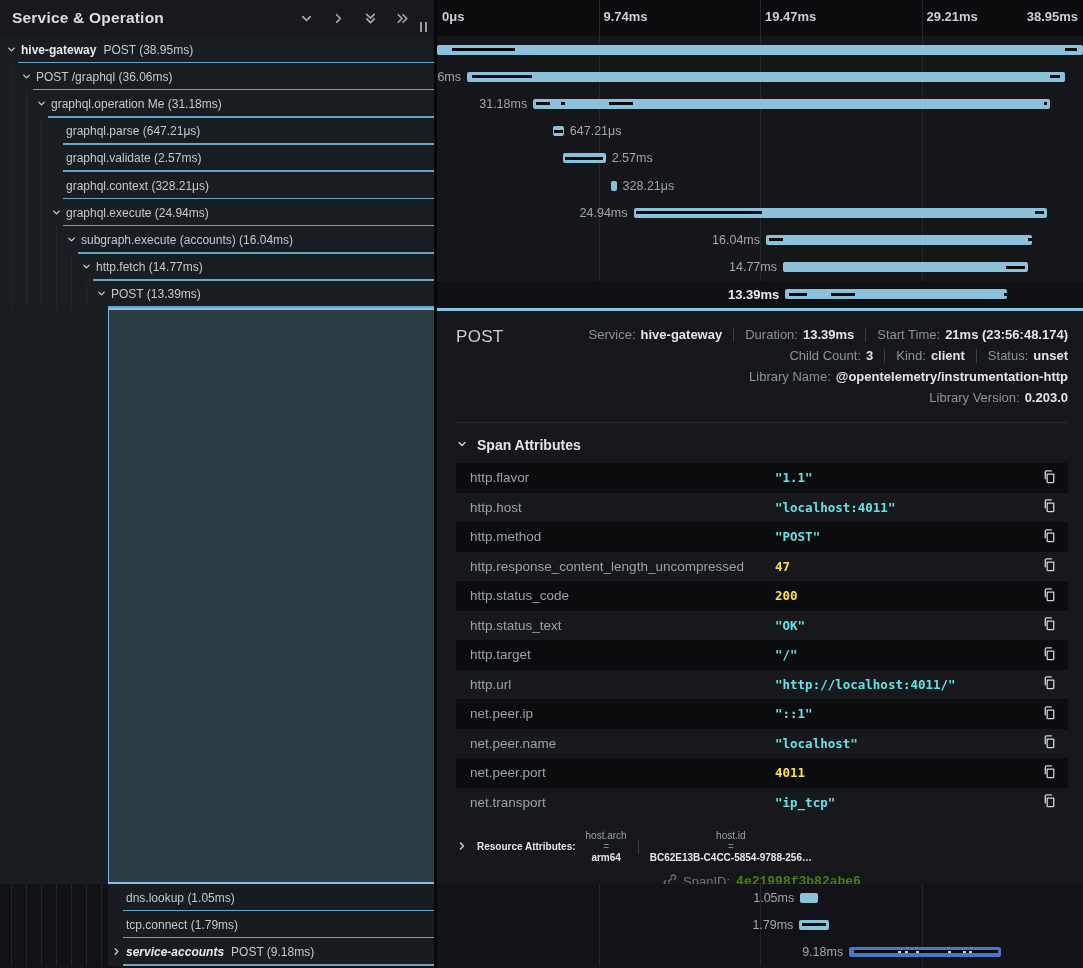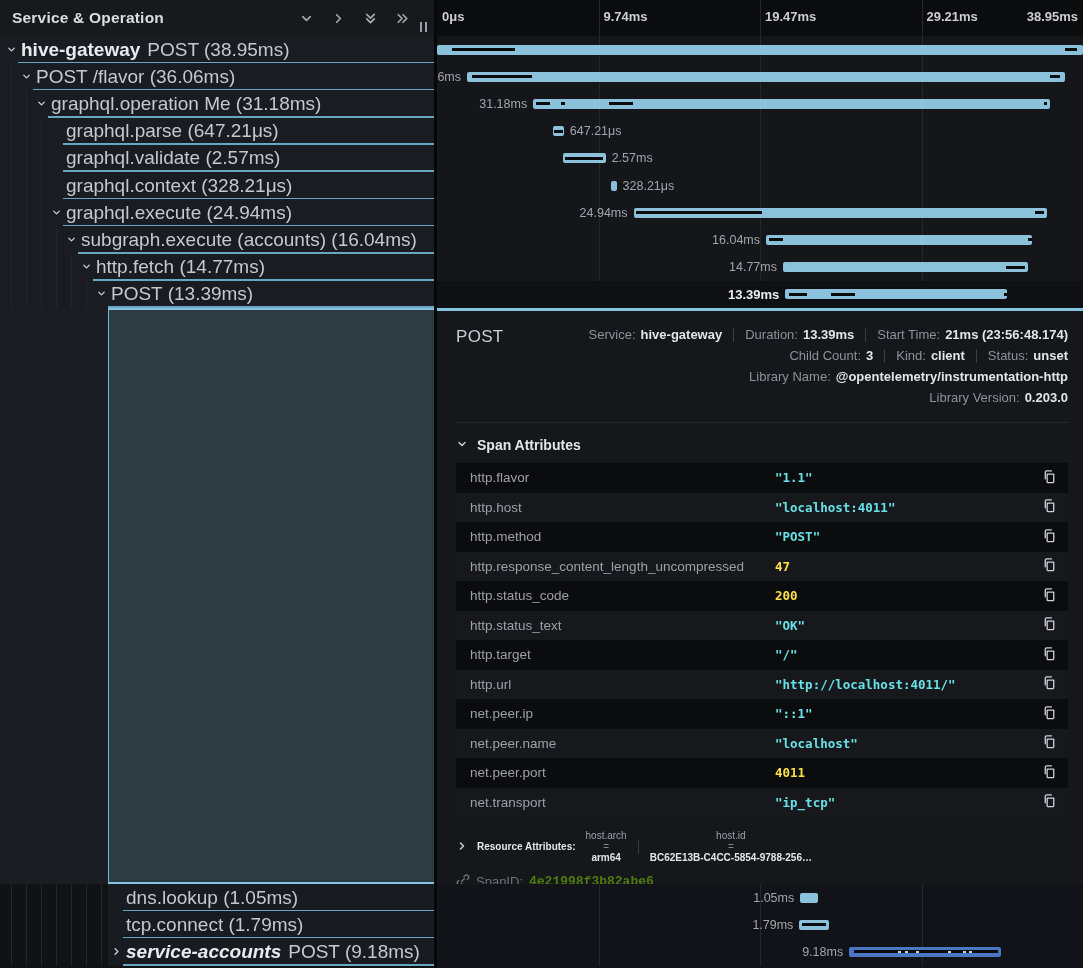--- a/index.html
+++ b/index.html
@@ -17,21 +17,21 @@
   .tree-title{font-size:15.5px;font-weight:700;color:#dcdde1;letter-spacing:.2px;flex:1;}
   .hdr-icons{display:flex;align-items:center;gap:17px;margin-right:24px;}
   .hdr-icons svg{display:block;cursor:pointer;}
   .grip{position:absolute;right:7px;top:22px;display:flex;gap:3px;cursor:col-resize;}
   .grip i{display:block;width:2px;height:10px;background:#9b9da3;}
 
   .tree-row{left:0;width:434px;height:27.2px;z-index:5;cursor:pointer;}
   .tree-row .rowbg{position:absolute;left:108px;right:0;top:0;bottom:0;background:#181b20;}
   .guide{position:absolute;top:0;bottom:0;width:1px;background:#24262b;}
   .t-chev{position:absolute;top:50%;transform:translateY(-50%);}
-  .t-label{position:absolute;top:50%;transform:translateY(-50%);font-size:19px;color:#c6c8ce;white-space:nowrap;}
+  .t-label{position:absolute;top:50%;transform:translateY(-50%);font-size:12px;color:#c6c8ce;white-space:nowrap;}
   .t-label .svc{font-weight:700;color:#e9eaed;margin-right:7px;}
   .t-label .svc.italic{font-style:italic;}
   .t-border{position:absolute;bottom:0;right:0;height:1.5px;background:#69a6c6;}
 
   
   .tl-top-base{left:437px;top:0;width:646px;height:308px;background:#14161a;}
   .axis-band{left:437px;top:0;width:646px;height:36px;background:#0b0c0e;z-index:2;}
   .tl-bottom-base{left:437px;top:884px;width:646px;height:84px;background:#111318;}
   .gridline{width:1px;background:#25272c;z-index:3;}
   .axis-tick{position:absolute;top:9px;font-size:13px;font-weight:700;color:#cdced3;z-index:4;}
@@ -70,21 +70,21 @@
   .aval{flex:1;font-family:"DejaVu Sans Mono",monospace;font-size:12.5px;font-weight:700;white-space:nowrap;}
   .aval.v-string{color:#68e0e6;}
   .aval.v-number{color:#fde047;}
   .copy-btn{width:38px;flex:none;display:flex;justify-content:center;cursor:pointer;background:none;border:none;padding:0;}
   .res-row{margin-top:13px;display:flex;align-items:center;font-size:10px;cursor:pointer;}
   .res-title{font-weight:700;color:#e4e5e9;margin:0 10px 0 9px;}
   .res-item{display:flex;align-items:center;flex-direction:column;}
   .res-item .k{color:#9da0a6;}
   .res-item .eq{color:#81848a;margin:0 5px;}
   .res-item .v{color:#e4e5e9;font-weight:700;}
-  .spanid-row{margin-top:10px;display:flex;align-items:center;justify-content:flex-start;gap:6px;font-size:13px;}
+  .spanid-row{margin-top:10px;display:flex;align-items:center;justify-content:center;gap:6px;font-size:13px;}
   .spanid-row .lab{color:#71747a;}
   .spanid-row .val{color:#4d7c0f;font-weight:700;font-family:Liberation Mono, monospace;}
 </style>
 </head>
 <body>
 
 <div class="app">
   <div class="abs tree-base"></div>
   <div class="abs tree-bottom-base"></div>
   <div class="abs tl-top-base"></div>
@@ -148,21 +148,21 @@
       <div class="abs tl-row" style="top: 36px; height: 27.2px;">
         <div class="bar" style="left: 0px; width: 646px;"></div>
         <div class="btick" style="left: 14.9268px; width: 63.0244px;"></div>
         <div class="btick" style="left: 627.756px; width: 12.439px;"></div>
       </div>
       <div class="abs tree-row" style="top: 63.2px; height: 27.2px;">
         <div class="guide" style="left: 11px;"></div>
         <span class="t-chev" style="left: 21px;"><svg width="11" height="11" viewBox="0 0 16 16">
             <path d="M4 6l4 4 4-4" fill="none" stroke="#c9cbd1" stroke-width="2" stroke-linecap="round" stroke-linejoin="round"></path>
           </svg></span>
-        <span class="t-label" style="left: 36px;">POST /flavor (36.06ms)</span>
+        <span class="t-label" style="left: 36px;">POST /graphql (36.06ms)</span>
         <div class="t-border" style="left: 33px;"></div>
       </div>
       <div class="abs tl-row" style="top: 63.2px; height: 27.2px;">
         <div class="bar" style="left: 30.0195px; width: 598.068px;"></div>
         <div class="btick" style="left: 34.8293px; width: 59.7073px;"></div>
         <div class="btick" style="left: 612.829px; width: 9.95122px;"></div>
         <span class="tl-label left" style="left: 24.0195px;">6ms</span>
       </div>
       <div class="abs tree-row" style="top: 90.4px; height: 27.2px;">
         <div class="guide" style="left: 11px;"></div>

